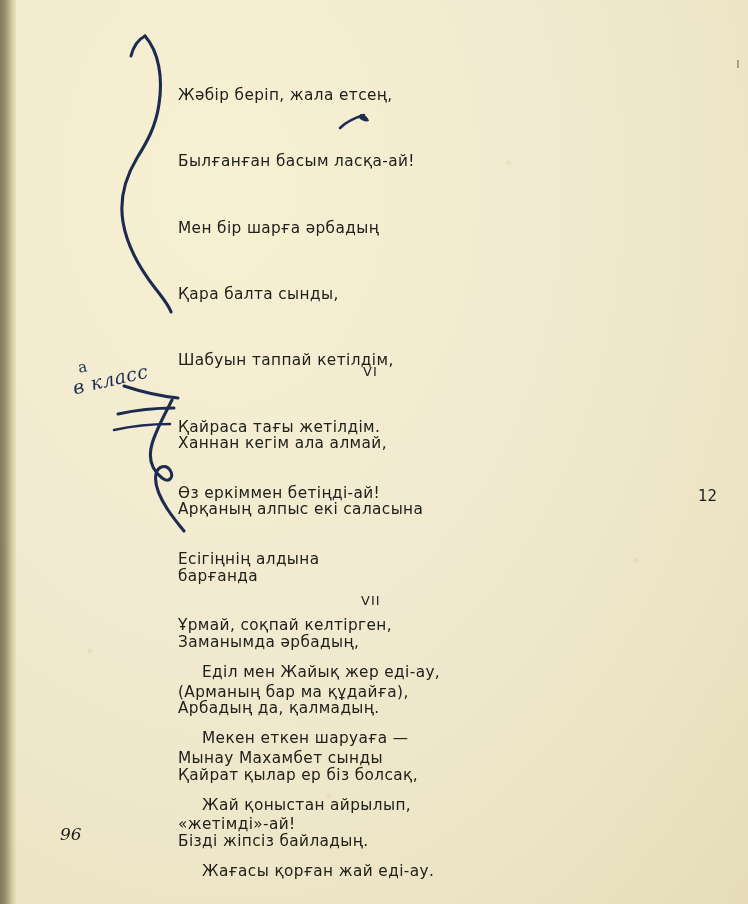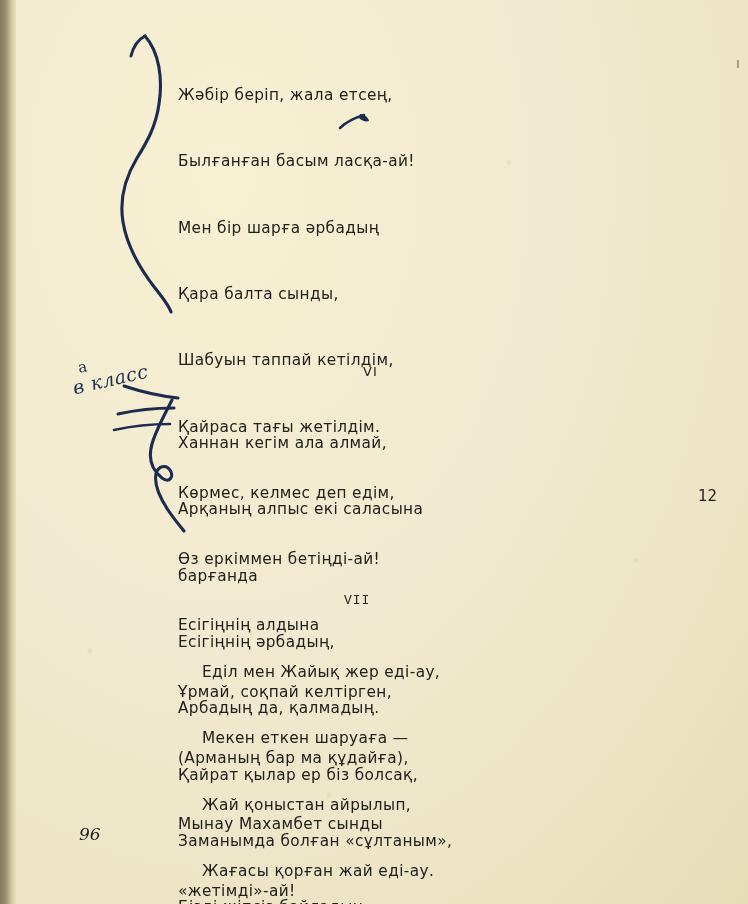--- a/index.html
+++ b/index.html
@@ -58,31 +58,30 @@
   .trail-b { padding-right: 86px; }
 
   .roman {
     position: absolute;
     font-size: 13px;
     letter-spacing: 1px;
     color: #242420;
     font-family: "DejaVu Sans", sans-serif;
   }
   .roman-vi { left: 347px; top: 364px; text-align: center; }
-  .roman-vii { left: 328px; top: 593px; font-family: Liberation Mono, monospace; }
+  .roman-vii { left: 345px; top: 593px; }
 
   .page-num {
     position: absolute;
     left: 44px;
     top: 824px;
     font-family: "DejaVu Serif", serif;
     font-style: italic;
     font-size: 17px;
     color: #1f1f1b;
-    margin-left: 19px;
   }
   .folio-right {
     position: absolute;
     right: 31px;
     top: 487px;
     font-family: "DejaVu Sans", sans-serif;
     font-size: 15px;
     color: #1f1f1b;
   }
   .edge-mark {
@@ -142,39 +141,37 @@
 
   <div class="page-inner">
 
     <div class="poem-text stanza-5">
       <div>Жәбір беріп, жала етсең,</div>
       <div>Былғанған басым ласқа-ай!</div>
       <div>Мен бір шарға әрбадың</div>
       <div>Қара балта сынды,</div>
       <div>Шабуын таппай кетілдім,</div>
       <div>Қайраса тағы жетілдім.</div>
-      <div>Көрмес, келмес деп едім,</div>
       <div>Өз еркіммен бетіңді-ай!</div>
       <div>Есігіңнің алдына</div>
       <div>Ұрмай, соқпай келтірген,</div>
       <div>(Арманың бар ма құдайға),</div>
       <div>Мынау Махамбет сынды</div>
       <div class="trail trail-a">«жетімді»-ай!</div>
     </div>
 
     <div class="roman roman-vi">VI</div>
 
     <div class="poem-text stanza-6">
       <div>Ханнан кегім ала алмай,</div>
       <div>Арқаның алпыс екі саласына</div>
       <div class="trail trail-b">барғанда</div>
-      <div>Есігіңнің әрбадың,</div>
+      <div>Заманымда әрбадың,</div>
       <div>Арбадың да, қалмадың.</div>
       <div>Қайрат қылар ер біз болсақ,</div>
-      <div>Заманымда болған «сұлтаным»,</div>
       <div>Бізді жіпсіз байладың.</div>
     </div>
 
     <div class="roman roman-vii">VII</div>
 
     <div class="poem-text stanza-7">
       <div>Еділ мен Жайық жер еді-ау,</div>
       <div>Мекен еткен шаруаға —</div>
       <div>Жай қоныстан айрылып,</div>
       <div>Жағасы қорған жай еді-ау.</div>

